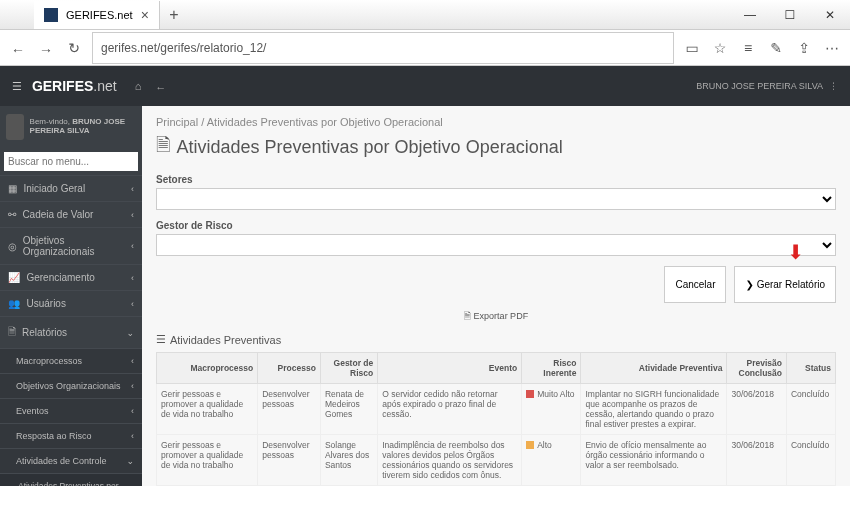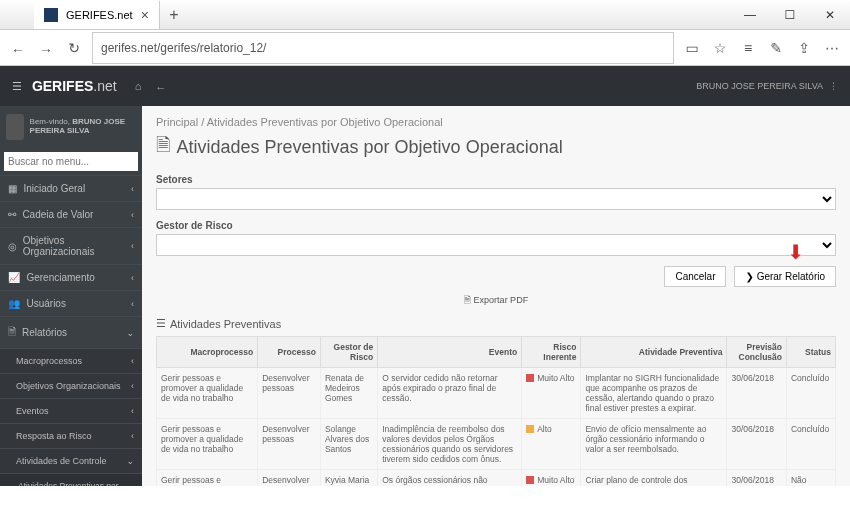--- a/index.html
+++ b/index.html
@@ -30,21 +30,21 @@
 .nav-item.sub { padding-left: 16px; background: #33373c; font-size: 9px; justify-content: space-between; }
 .nav-item.sub2 { padding-left: 18px; background: #2d3136; font-size: 8.5px; line-height: 1.2; }
 .chev { margin-left: auto; font-size: 9px; }
 .content { flex: 1; background: #f7f7f7; padding: 10px 14px; overflow-y: auto; }
 .breadcrumb { font-size: 11px; color: #888; margin-bottom: 4px; }
 .page-title { font-size: 18px; color: #555; margin-bottom: 12px; display: flex; align-items: center; gap: 6px; }
 .form-group { margin-bottom: 10px; }
 .form-label { font-size: 10px; font-weight: bold; color: #555; display: block; margin-bottom: 3px; }
 .form-select { width: 100%; height: 22px; border: 1px solid #ccc; background: #fff; }
 .actions { display: flex; justify-content: flex-end; gap: 8px; margin: 10px 0 6px; position: relative; }
-.btn { padding: 4px 10px; border: 1px solid #ccc; background: #fff; font-size: 10px; cursor: pointer; }
+.btn { padding: 12px 10px; border: 1px solid #ccc; background: #fff; font-size: 10px; cursor: pointer; }
 .arrow-hint { position: absolute; right: 32px; top: -26px; color: #d22; font-size: 20px; }
 .export { text-align: center; font-size: 9px; color: #555; margin-bottom: 8px; }
 .panel-title { font-size: 11px; color: #555; margin-bottom: 6px; display: flex; align-items: center; gap: 4px; }
 table { width: 100%; border-collapse: collapse; font-size: 8.5px; }
 th { background: #f0f0f0; border: 1px solid #ddd; padding: 5px 4px; color: #555; text-align: right; }
 td { border: 1px solid #eee; padding: 5px 4px; color: #666; vertical-align: top; }
 .risk { display: flex; align-items: center; gap: 3px; white-space: nowrap; }
 .sq { width: 8px; height: 8px; display: inline-block; }
 .sq.red { background: #d9534f; }
 .sq.orange { background: #f0ad4e; }

